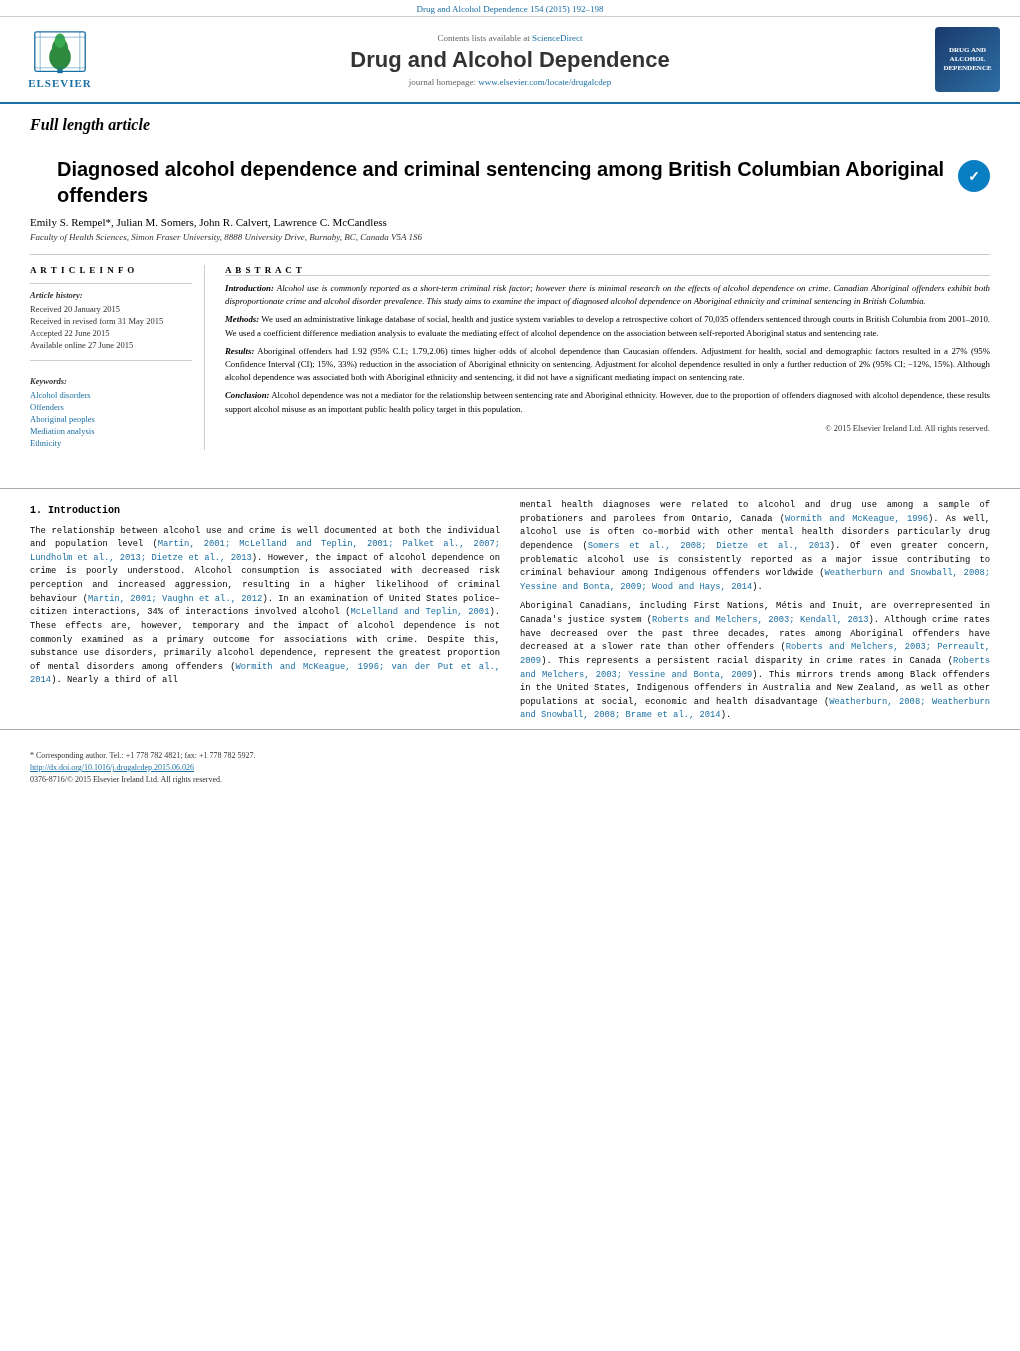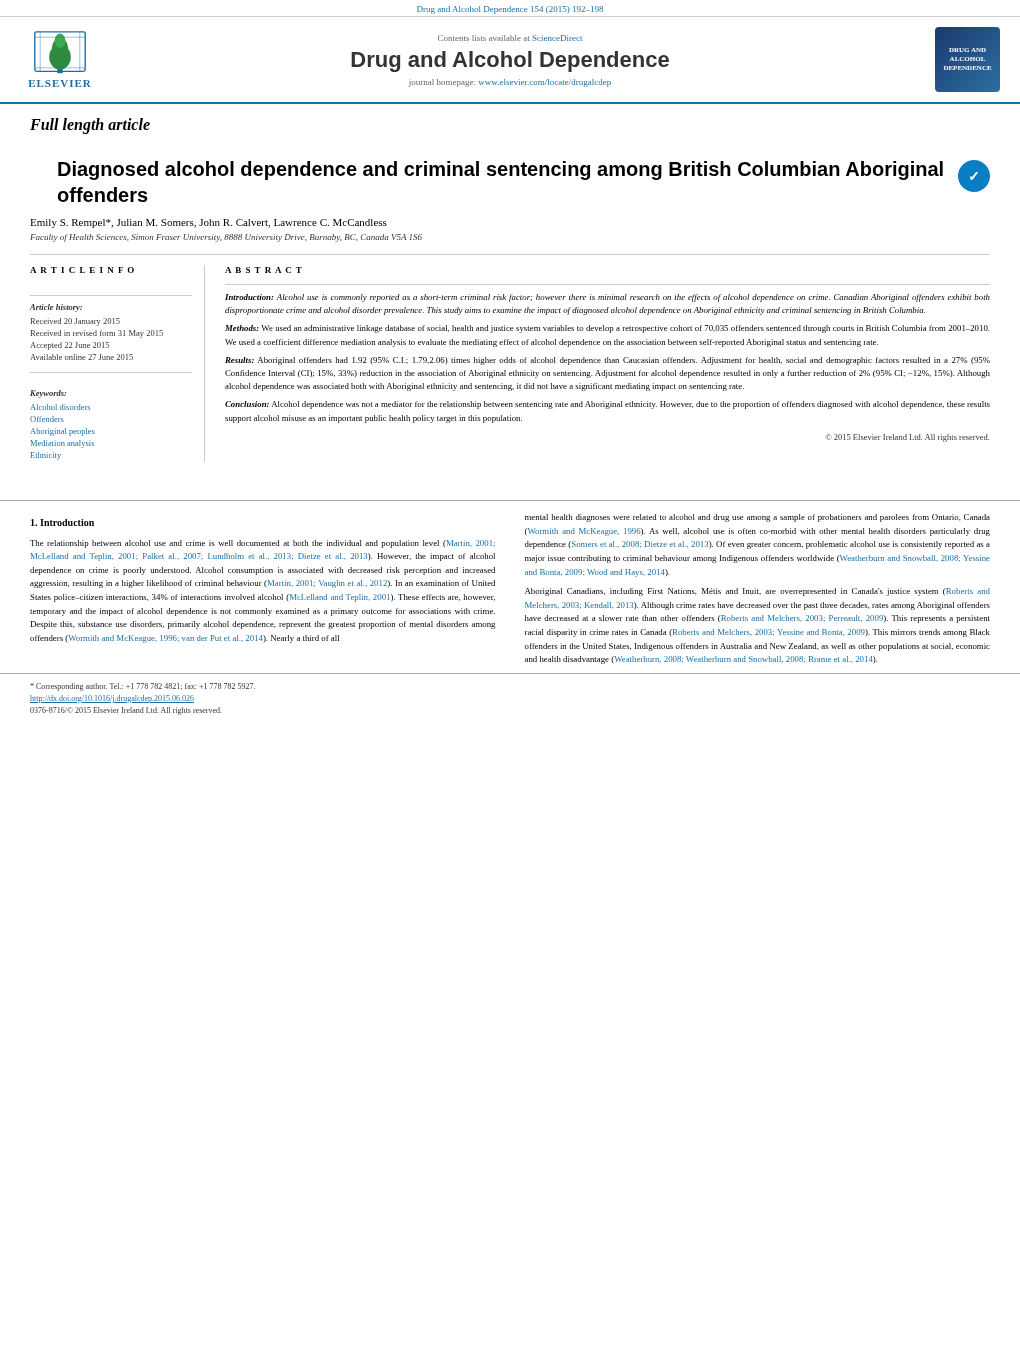--- a/index.html
+++ b/index.html
@@ -175,21 +175,21 @@
       padding-right: 12px;
     }
 
     .info-section-title {
       font-size: 9px;
       font-weight: bold;
       letter-spacing: 1px;
       text-transform: uppercase;
       margin-bottom: 6px;
       border-bottom: 1px solid #ccc;
-      padding-bottom: 20px;
+      padding-bottom: 8px;
     }
 
     .history-label {
       font-size: 8.5px;
       font-style: italic;
       color: #333;
       margin-bottom: 4px;
       font-weight: bold;
     }
 
@@ -216,21 +216,21 @@
       flex: 1;
     }
 
     .abstract-title {
       font-size: 9px;
       font-weight: bold;
       letter-spacing: 1px;
       text-transform: uppercase;
       margin-bottom: 6px;
       border-bottom: 1px solid #ccc;
-      padding-bottom: 9px;
+      padding-bottom: 0;
     }
 
     .abstract-text {
       font-size: 8.8px;
       line-height: 1.5;
       text-align: justify;
     }
 
     .abstract-text p {
       margin-bottom: 5px;
@@ -249,22 +249,23 @@
     
     .section-divider {
       border: none;
       border-top: 1px solid #aaa;
       margin: 10px 0;
     }
 
     
     .body-columns {
       display: flex;
-      gap: 29px;
+      gap: 20px;
       padding: 0 30px;
+      font-family: Liberation Mono, monospace;
     }
 
     .body-col {
       flex: 1;
       font-size: 8.8px;
       line-height: 1.55;
       text-align: justify;
     }
 
     .section-heading {
@@ -279,21 +280,21 @@
       font-size: 8.8px;
       line-height: 1.55;
     }
 
     .body-ref {
       color: #1a6fa3;
     }
 
     
     .footnotes {
-      padding: 8px 30px;
+      padding: 21px 30px;
       border-top: 1px solid #aaa;
       font-size: 8px;
       color: #333;
     }
 
     .footnote-item {
       margin-bottom: 3px;
     }
 
     .footnote-link {

